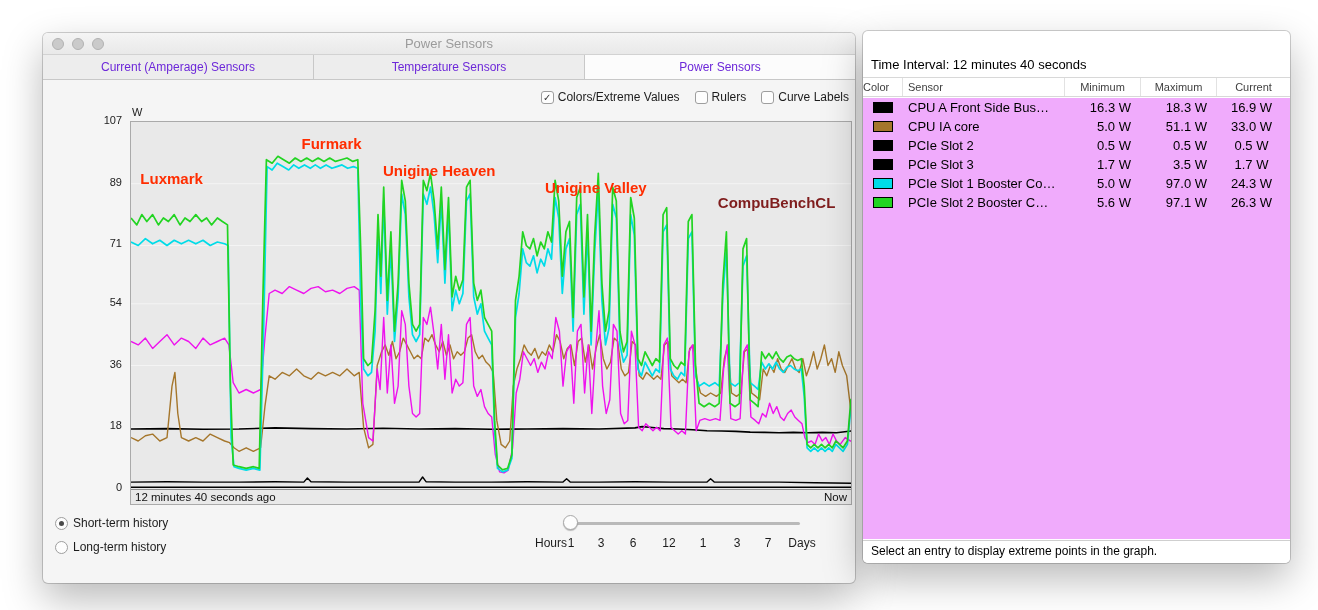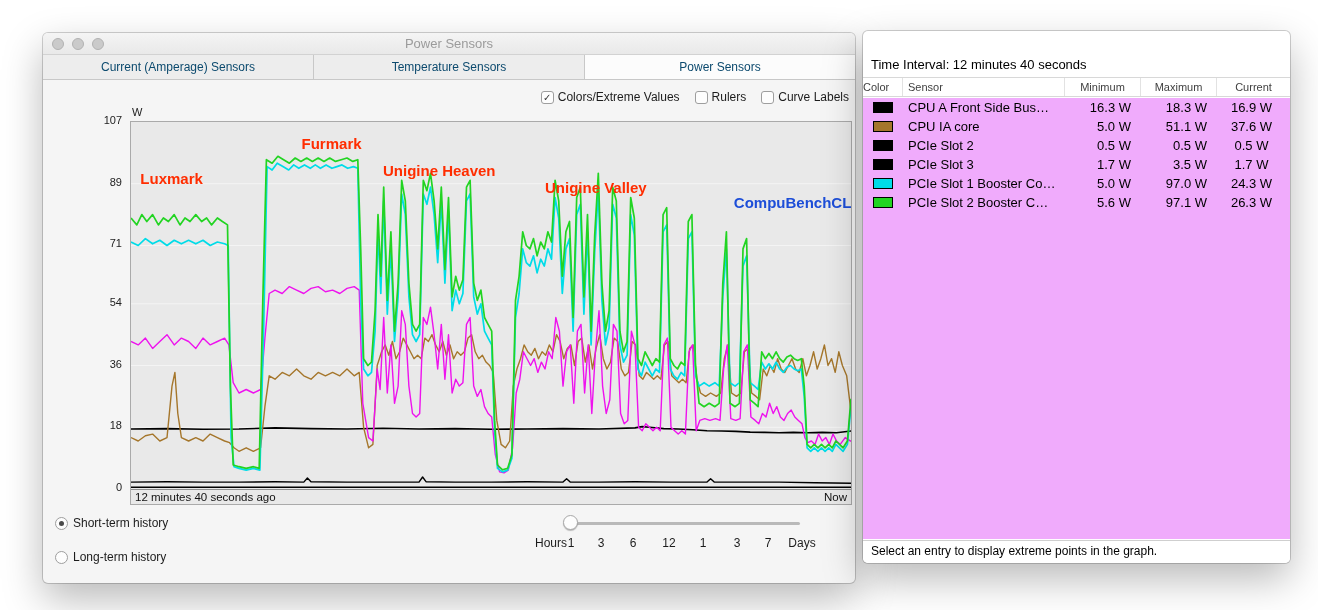--- a/index.html
+++ b/index.html
@@ -9,39 +9,39 @@
     box-shadow:0 0 0 1px rgba(0,0,0,0.18),0 16px 40px rgba(0,0,0,0.28);}
   .titlebar{position:absolute;top:0;left:0;right:0;height:22px;
     background:linear-gradient(#f4f4f4,#e9e9e9);border-bottom:1px solid #d2d2d2;border-radius:5px 5px 0 0;}
   .traffic{position:absolute;left:9px;top:5px;display:flex;gap:8px;}
   .tl{width:12px;height:12px;border-radius:50%;background:#cacaca;border:1px solid #b2b2b2;display:inline-block;}
   .title{text-align:center;font-size:13px;line-height:21px;color:#9b9b9b;}
 
   
   #power-win{left:43px;top:33px;width:812px;height:550px;}
   .tabbar{position:absolute;top:22px;left:0;right:0;height:25px;display:flex;background:#ededed;border-bottom:1px solid #c8c8c8;}
-  .tab{flex:1;border-right:1px solid #c8c8c8;font-size:12px;color:#0c4a6e;text-align:center;line-height:24px;background:#ededed;}
+  .tab{flex:1;border-right:1px solid #c8c8c8;font-size:12px;color:#6d28d9;text-align:center;line-height:24px;background:#ededed;}
   .tab:last-child{border-right:none;}
   .tab.sel{background:#fcfcfc;}
   .checkbox-row{position:absolute;top:57px;right:6px;display:flex;gap:15px;align-items:center;font-size:12px;color:#1c1c1c;}
   .cb{display:flex;align-items:center;}
   .cbbox{width:13px;height:13px;border:1px solid #9e9e9e;background:#fdfdfd;border-radius:3px;margin-right:4px;
     display:inline-flex;align-items:center;justify-content:center;font-size:10px;color:#3a3a3a;line-height:11px;}
   .yunit{position:absolute;left:89px;top:73px;font-size:11px;color:#222;}
   .yaxis{position:absolute;left:43px;top:88px;width:40px;height:367px;}
   .ytick{position:absolute;right:4px;font-size:11px;color:#222;}
   .plot-box{position:absolute;left:87px;top:88px;width:722px;border:1px solid #aaaaaa;background:#e9e9e9;}
   .plot{position:relative;width:720px;height:367px;}
   .plot svg{position:absolute;left:0;top:0;}
   .annos{position:absolute;left:0;top:0;width:100%;height:100%;pointer-events:none;}
   .anno{position:absolute;font-weight:bold;font-size:15px;white-space:nowrap;}
   .xstrip{position:relative;height:15px;border-top:1px solid #8f8f8f;background:#e9e9e9;font-size:11.5px;color:#111;}
   .xleft{position:absolute;left:4px;top:1px;}
   .xright{position:absolute;right:4px;top:1px;}
-  .radios{position:absolute;left:12px;top:482px;display:flex;flex-direction:column;gap:18px;}
+  .radios{position:absolute;left:12px;top:482px;display:flex;flex-direction:column;gap:8px;}
   .radio-row{display:flex;align-items:center;height:16px;font-size:12px;color:#1c1c1c;}
   .radio{width:13px;height:13px;border-radius:50%;border:1px solid #9e9e9e;background:#fdfdfd;margin-right:5px;position:relative;display:inline-block;}
   .radio.sel::after{content:"";position:absolute;left:3px;top:3px;width:5px;height:5px;border-radius:50%;background:#4a4a4a;}
   .slider-track{position:absolute;left:524px;top:489px;width:233px;height:3px;background:#b9b9b9;border-radius:2px;}
   .slider-thumb{position:absolute;left:520px;top:482px;width:15px;height:15px;border-radius:50%;background:#fdfdfd;
     border:1px solid #a9a9a9;box-shadow:0 1px 1px rgba(0,0,0,0.25);}
   .slider-labels{position:absolute;left:0;top:503px;width:100%;height:16px;font-size:12px;color:#1c1c1c;}
   .slbl{position:absolute;transform:translateX(-50%);white-space:nowrap;}
 
   
@@ -119,21 +119,21 @@
           <polyline points="0.0,315.6 7.2,319.0 14.4,313.8 21.6,312.1 28.8,319.0 36.0,315.6 41.0,264.1 43.9,250.4 46.8,291.5 50.4,315.6 57.6,319.0 64.8,315.6 72.0,319.0 79.2,312.1 86.4,315.6 93.6,319.0 98.6,320.7 103.0,325.8 108.0,329.3 115.2,325.8 122.4,329.3 129.6,325.8 133.9,284.7 138.2,253.8 144.0,257.2 151.2,250.4 158.4,253.8 165.6,247.0 172.8,253.8 180.0,257.2 187.2,250.4 194.4,253.8 201.6,250.4 208.8,253.8 216.0,247.0 223.2,253.8 228.2,250.4 232.6,305.3 237.6,325.8 241.9,322.4 246.2,243.5 250.6,229.8 254.2,222.9 257.8,233.2 261.4,219.5 265.0,236.7 268.6,229.8 272.2,216.1 275.8,222.9 279.4,229.8 283.0,236.7 286.6,233.2 290.2,236.7 293.8,216.1 297.4,219.5 301.0,212.7 304.6,222.9 308.2,229.8 311.8,219.5 315.4,233.2 319.0,222.9 322.6,236.7 326.2,229.8 329.8,233.2 333.4,229.8 337.0,216.1 340.6,212.7 344.2,229.8 347.8,236.7 351.4,233.2 355.0,240.1 358.6,243.5 362.2,250.4 365.8,298.4 370.1,322.4 374.4,325.8 378.7,319.0 382.3,264.1 385.9,247.0 389.5,236.7 393.1,222.9 396.7,229.8 400.3,233.2 403.9,226.4 407.5,236.7 411.1,229.8 414.7,233.2 418.3,222.9 421.9,229.8 425.5,212.7 429.1,219.5 432.7,236.7 436.3,226.4 439.9,222.9 443.5,243.5 447.1,219.5 450.7,216.1 454.3,240.1 457.9,222.9 461.5,247.0 465.1,226.4 468.7,212.7 472.3,236.7 475.9,247.0 479.5,240.1 483.1,216.1 486.7,219.5 490.3,247.0 493.9,253.8 497.5,250.4 501.1,219.5 504.7,222.9 508.3,253.8 511.9,257.2 515.5,250.4 519.1,253.8 522.7,257.2 526.3,253.8 529.9,257.2 533.5,222.9 537.1,219.5 540.7,253.8 544.3,257.2 547.9,260.7 551.5,257.2 555.1,260.7 558.7,226.4 562.3,222.9 565.9,257.2 569.5,271.0 574.6,274.4 579.6,271.0 585.4,274.4 589.7,271.0 593.3,236.7 596.9,222.9 600.5,271.0 605.5,274.4 609.8,271.0 613.4,229.8 617.0,226.4 620.6,271.0 625.0,274.4 628.6,277.8 632.2,247.0 635.8,253.8 639.4,243.5 643.0,250.4 646.6,236.7 650.2,247.0 653.8,250.4 657.4,243.5 661.0,236.7 664.6,247.0 668.2,250.4 671.8,236.7 675.4,253.8 679.0,243.5 682.6,229.8 686.2,247.0 689.8,236.7 693.4,222.9 697.0,243.5 700.6,236.7 704.2,250.4 707.8,229.8 711.4,243.5 715.7,253.8 720.0,289.8" fill="none" stroke="#a5762b" stroke-width="1.4" stroke-linejoin="round"></polyline>
           <polyline points="0.0,219.5 7.2,222.9 14.4,216.1 21.6,226.4 28.8,219.5 36.0,212.7 43.2,222.9 50.4,216.1 57.6,219.5 64.8,226.4 72.0,216.1 79.2,222.9 86.4,219.5 93.6,216.1 97.9,222.9 102.2,260.7 108.0,271.0 115.2,267.5 122.4,271.0 129.6,267.5 133.9,216.1 138.2,171.5 144.0,168.1 151.2,171.5 158.4,164.6 165.6,168.1 172.8,171.5 180.0,166.4 187.2,164.6 194.4,169.8 201.6,168.1 208.8,171.5 216.0,166.4 223.2,164.6 228.2,168.1 231.8,281.3 237.6,315.6 241.9,319.0 246.2,247.0 249.1,267.5 252.7,195.5 256.3,271.0 259.9,222.9 263.5,281.3 267.1,264.1 270.7,188.6 274.3,202.4 277.9,264.1 281.5,291.5 285.1,295.0 288.7,291.5 292.3,195.5 295.9,202.4 299.5,185.2 303.1,212.7 306.7,247.0 310.3,202.4 313.9,257.2 317.5,212.7 321.1,271.0 324.7,257.2 328.3,264.1 331.9,260.7 335.5,202.4 339.1,195.5 342.7,264.1 346.3,274.4 349.9,267.5 353.5,284.7 357.1,291.5 360.7,295.0 364.3,332.7 368.6,349.9 373.0,350.9 377.3,348.1 381.6,325.8 385.2,271.0 388.8,257.2 392.4,229.8 396.0,236.7 399.6,243.5 403.2,236.7 406.8,250.4 410.4,240.1 414.0,247.0 417.6,229.8 421.2,236.7 424.8,195.5 428.4,209.2 432.0,264.1 435.6,229.8 439.2,222.9 442.8,281.3 446.4,209.2 450.0,202.4 453.6,271.0 457.2,222.9 460.8,291.5 464.4,229.8 468.0,188.6 471.6,264.1 475.2,291.5 478.8,277.8 482.4,202.4 486.0,209.2 489.6,291.5 493.2,301.8 496.8,298.4 500.4,209.2 504.0,222.9 507.6,305.3 511.2,308.7 514.8,301.8 518.4,305.3 522.0,308.7 525.6,305.3 529.2,308.7 532.8,222.9 536.4,216.1 540.0,305.3 543.6,308.7 547.2,312.1 550.8,308.7 554.4,312.1 558.0,229.8 561.6,222.9 565.2,308.7 568.8,298.4 573.8,296.7 578.9,298.4 584.6,296.7 589.0,298.4 592.6,247.0 596.2,222.9 599.8,296.7 604.8,298.4 609.1,296.7 612.7,229.8 616.3,222.9 619.9,295.0 624.2,298.4 627.8,301.8 631.4,291.5 635.0,295.0 638.6,281.3 642.2,291.5 645.8,284.7 649.4,295.0 653.0,298.4 656.6,291.5 660.2,288.1 663.8,295.0 667.4,298.4 671.0,301.8 673.9,315.6 676.8,320.7 680.4,319.0 684.0,322.4 687.6,312.1 691.2,319.0 694.8,315.6 698.4,322.4 702.0,312.1 705.6,319.0 709.2,322.4 714.2,315.6 720.0,319.3" fill="none" stroke="#ee12ee" stroke-width="1.4" stroke-linejoin="round"></polyline>
           <polyline points="0.0,120.0 7.2,123.5 14.4,116.6 21.6,121.8 28.8,118.3 36.0,123.5 43.2,118.3 50.4,121.8 57.6,118.3 64.8,121.8 72.0,118.3 79.2,123.5 86.4,120.0 93.6,121.8 97.2,123.5 100.1,315.6 103.0,344.7 108.0,346.4 115.2,348.1 122.4,346.4 128.9,348.1 132.5,212.7 136.1,44.6 141.1,48.0 146.2,41.2 151.9,44.6 157.7,48.0 162.7,42.9 167.8,46.3 173.5,42.9 179.3,46.3 184.3,42.9 189.4,46.3 195.1,42.9 200.9,46.3 205.9,44.6 211.0,42.9 216.7,46.3 222.5,44.6 226.8,46.3 229.7,178.4 232.6,247.0 236.9,253.8 240.5,250.4 244.1,209.2 247.0,109.8 249.8,171.5 252.7,78.9 256.3,192.1 259.9,126.9 263.5,219.5 267.1,174.9 270.7,72.0 274.3,92.6 277.9,174.9 281.5,212.7 285.1,219.5 288.7,212.7 292.3,72.0 295.9,82.3 299.5,65.2 303.1,92.6 306.7,140.6 310.3,78.9 313.9,161.2 317.5,89.2 321.1,188.6 324.7,168.1 328.3,181.8 331.9,171.5 335.5,78.9 339.1,72.0 342.7,174.9 346.3,192.1 349.9,181.8 353.5,209.2 357.1,216.1 360.7,222.9 363.6,308.7 366.5,346.4 371.5,349.9 376.6,348.1 380.9,336.1 384.5,195.5 388.1,171.5 391.7,126.9 395.3,140.6 398.9,144.1 402.5,133.8 406.1,150.9 409.7,137.2 413.3,144.1 416.9,126.9 420.5,137.2 424.1,75.5 427.7,96.0 431.3,171.5 434.9,126.9 438.5,116.6 442.1,209.2 445.7,92.6 449.3,82.3 452.9,192.1 456.5,109.8 460.1,222.9 463.7,130.3 467.3,68.6 470.9,178.4 474.5,222.9 478.1,205.8 481.7,82.3 485.3,96.0 488.9,222.9 492.5,240.1 496.1,233.2 499.7,92.6 503.3,113.2 506.9,247.0 510.5,253.8 514.1,240.1 517.7,247.0 521.3,253.8 524.9,247.0 528.5,250.4 532.1,109.8 535.7,102.9 539.3,247.0 542.9,253.8 546.5,257.2 550.1,250.4 553.7,253.8 557.3,116.6 560.9,109.8 564.5,253.8 568.1,264.1 573.1,260.7 578.2,264.1 583.9,260.7 588.2,264.1 591.8,174.9 595.4,126.9 599.0,260.7 604.1,264.1 608.4,260.7 612.0,144.1 615.6,133.8 619.2,260.7 623.5,264.1 627.1,267.5 630.7,240.1 634.3,247.0 637.9,241.8 641.5,247.0 645.1,240.1 648.7,247.0 652.3,250.4 655.9,245.2 659.5,243.5 663.1,247.0 666.7,248.7 670.3,247.0 673.2,274.4 676.1,325.8 679.7,329.3 683.3,325.8 686.9,329.3 690.5,325.8 694.1,329.3 697.7,325.8 701.3,329.3 704.9,322.4 708.5,325.8 712.1,329.3 716.4,322.4 720.0,283.7" fill="none" stroke="#00dce8" stroke-width="1.7" stroke-linejoin="round"></polyline>
           <polyline points="0.0,96.0 5.8,102.9 10.8,92.6 15.8,99.5 21.6,92.6 27.4,102.9 32.4,96.0 37.4,99.5 43.2,92.6 49.0,102.9 54.0,96.0 59.0,99.5 64.8,92.6 70.6,99.5 75.6,96.0 80.6,102.9 86.4,96.0 91.4,99.5 96.5,102.9 99.4,264.1 102.2,343.0 108.0,344.7 115.2,346.4 122.4,344.7 128.2,346.4 131.8,178.4 135.4,37.7 141.1,41.2 146.9,34.3 152.6,37.7 158.4,41.2 164.2,36.0 169.9,39.4 175.7,36.0 181.4,39.4 187.2,36.0 193.0,39.4 198.7,36.0 204.5,39.4 210.2,37.7 216.0,36.0 221.8,39.4 226.8,37.7 229.7,126.9 232.6,236.7 236.9,243.5 240.5,240.1 244.1,188.6 247.0,92.6 249.8,154.3 252.7,65.2 256.3,178.4 259.9,109.8 263.5,209.2 267.1,161.2 270.7,58.3 274.3,78.9 277.9,161.2 281.5,202.4 285.1,209.2 288.7,202.4 292.3,58.3 295.9,68.6 299.5,51.4 303.1,78.9 306.7,126.9 310.3,65.2 313.9,147.5 317.5,75.5 321.1,174.9 324.7,154.3 328.3,168.1 331.9,157.8 335.5,65.2 339.1,58.3 342.7,161.2 346.3,178.4 349.9,168.1 353.5,195.5 357.1,202.4 360.7,209.2 363.6,298.4 366.5,343.0 371.5,347.8 376.6,346.4 380.9,332.7 384.5,178.4 388.1,154.3 391.7,109.8 395.3,123.5 398.9,126.9 402.5,116.6 406.1,133.8 409.7,120.0 413.3,126.9 416.9,109.8 420.5,120.0 424.1,58.3 427.7,78.9 431.3,154.3 434.9,109.8 438.5,99.5 442.1,195.5 445.7,75.5 449.3,65.2 452.9,174.9 456.5,92.6 460.1,209.2 463.7,113.2 467.3,51.4 470.9,161.2 474.5,209.2 478.1,188.6 481.7,65.2 485.3,78.9 488.9,209.2 492.5,229.8 496.1,219.5 499.7,75.5 503.3,96.0 506.9,236.7 510.5,243.5 514.1,229.8 517.7,236.7 521.3,243.5 524.9,236.7 528.5,240.1 532.1,92.6 535.7,85.7 539.3,236.7 542.9,243.5 546.5,247.0 550.1,240.1 553.7,243.5 557.3,99.5 560.9,92.6 564.5,243.5 568.1,281.3 573.1,284.7 578.2,281.3 583.9,284.7 588.2,281.3 591.8,161.2 595.4,109.8 599.0,281.3 604.1,284.7 608.4,281.3 612.0,126.9 615.6,116.6 619.2,277.8 623.5,281.3 627.1,284.7 630.7,229.8 634.3,236.7 637.9,231.5 641.5,236.7 645.1,229.8 648.7,236.7 652.3,240.1 655.9,234.9 659.5,233.2 663.1,236.7 666.7,238.4 670.3,236.7 673.2,264.1 676.1,322.4 679.7,325.8 683.3,322.4 686.9,325.8 690.5,322.4 694.1,325.8 697.7,322.4 701.3,325.8 704.9,319.0 708.5,322.4 712.1,325.8 716.4,319.0 720.0,276.8" fill="none" stroke="#22d422" stroke-width="1.7" stroke-linejoin="round"></polyline>
         </svg>
       <div class="annos">
           <div class="anno" style="left: 1.3%; top: 13%; color: rgb(255, 45, 0);">Luxmark</div>
           <div class="anno" style="left: 19.8%; top: 3.5%; color: rgb(255, 45, 0); margin-left: 28px;">Furmark</div>
           <div class="anno" style="left: 35%; top: 11%; color: rgb(255, 45, 0);">Unigine Heaven</div>
           <div class="anno" style="left: 57.5%; top: 15.5%; color: rgb(255, 45, 0);">Unigine Valley</div>
-          <div class="anno" style="left: 81.5%; top: 19.5%; color: #1d4ed8; margin-left: 16px;">CompuBenchCL</div>
+          <div class="anno" style="left: 81.5%; top: 19.5%; color: #7f1d1d;">CompuBenchCL</div>
         </div>
     </div>
     <div class="xstrip">
       <span class="xleft">12 minutes 40 seconds ago</span>
       <span class="xright">Now</span>
     </div>
   </div>
   <div class="radios">
       <div class="radio-row">
         <span class="radio sel"></span>
@@ -178,21 +178,21 @@
         <div class="td c3">18.3 W</div>
         <div class="td c4">16.9 W</div>
       </div>
       <div class="tr">
         <div class="td c0">
           <span class="swatch" style="background: rgb(165, 118, 43);"></span>
         </div>
         <div class="td c1">CPU IA core</div>
         <div class="td c2">5.0 W</div>
         <div class="td c3">51.1 W</div>
-        <div class="td c4">37.6 W</div>
+        <div class="td c4">33.0 W</div>
       </div>
       <div class="tr">
         <div class="td c0">
           <span class="swatch" style="background: rgb(0, 0, 0);"></span>
         </div>
         <div class="td c1">PCIe Slot 2</div>
         <div class="td c2">0.5 W</div>
         <div class="td c3">0.5 W</div>
         <div class="td c4">0.5 W</div>
       </div>

